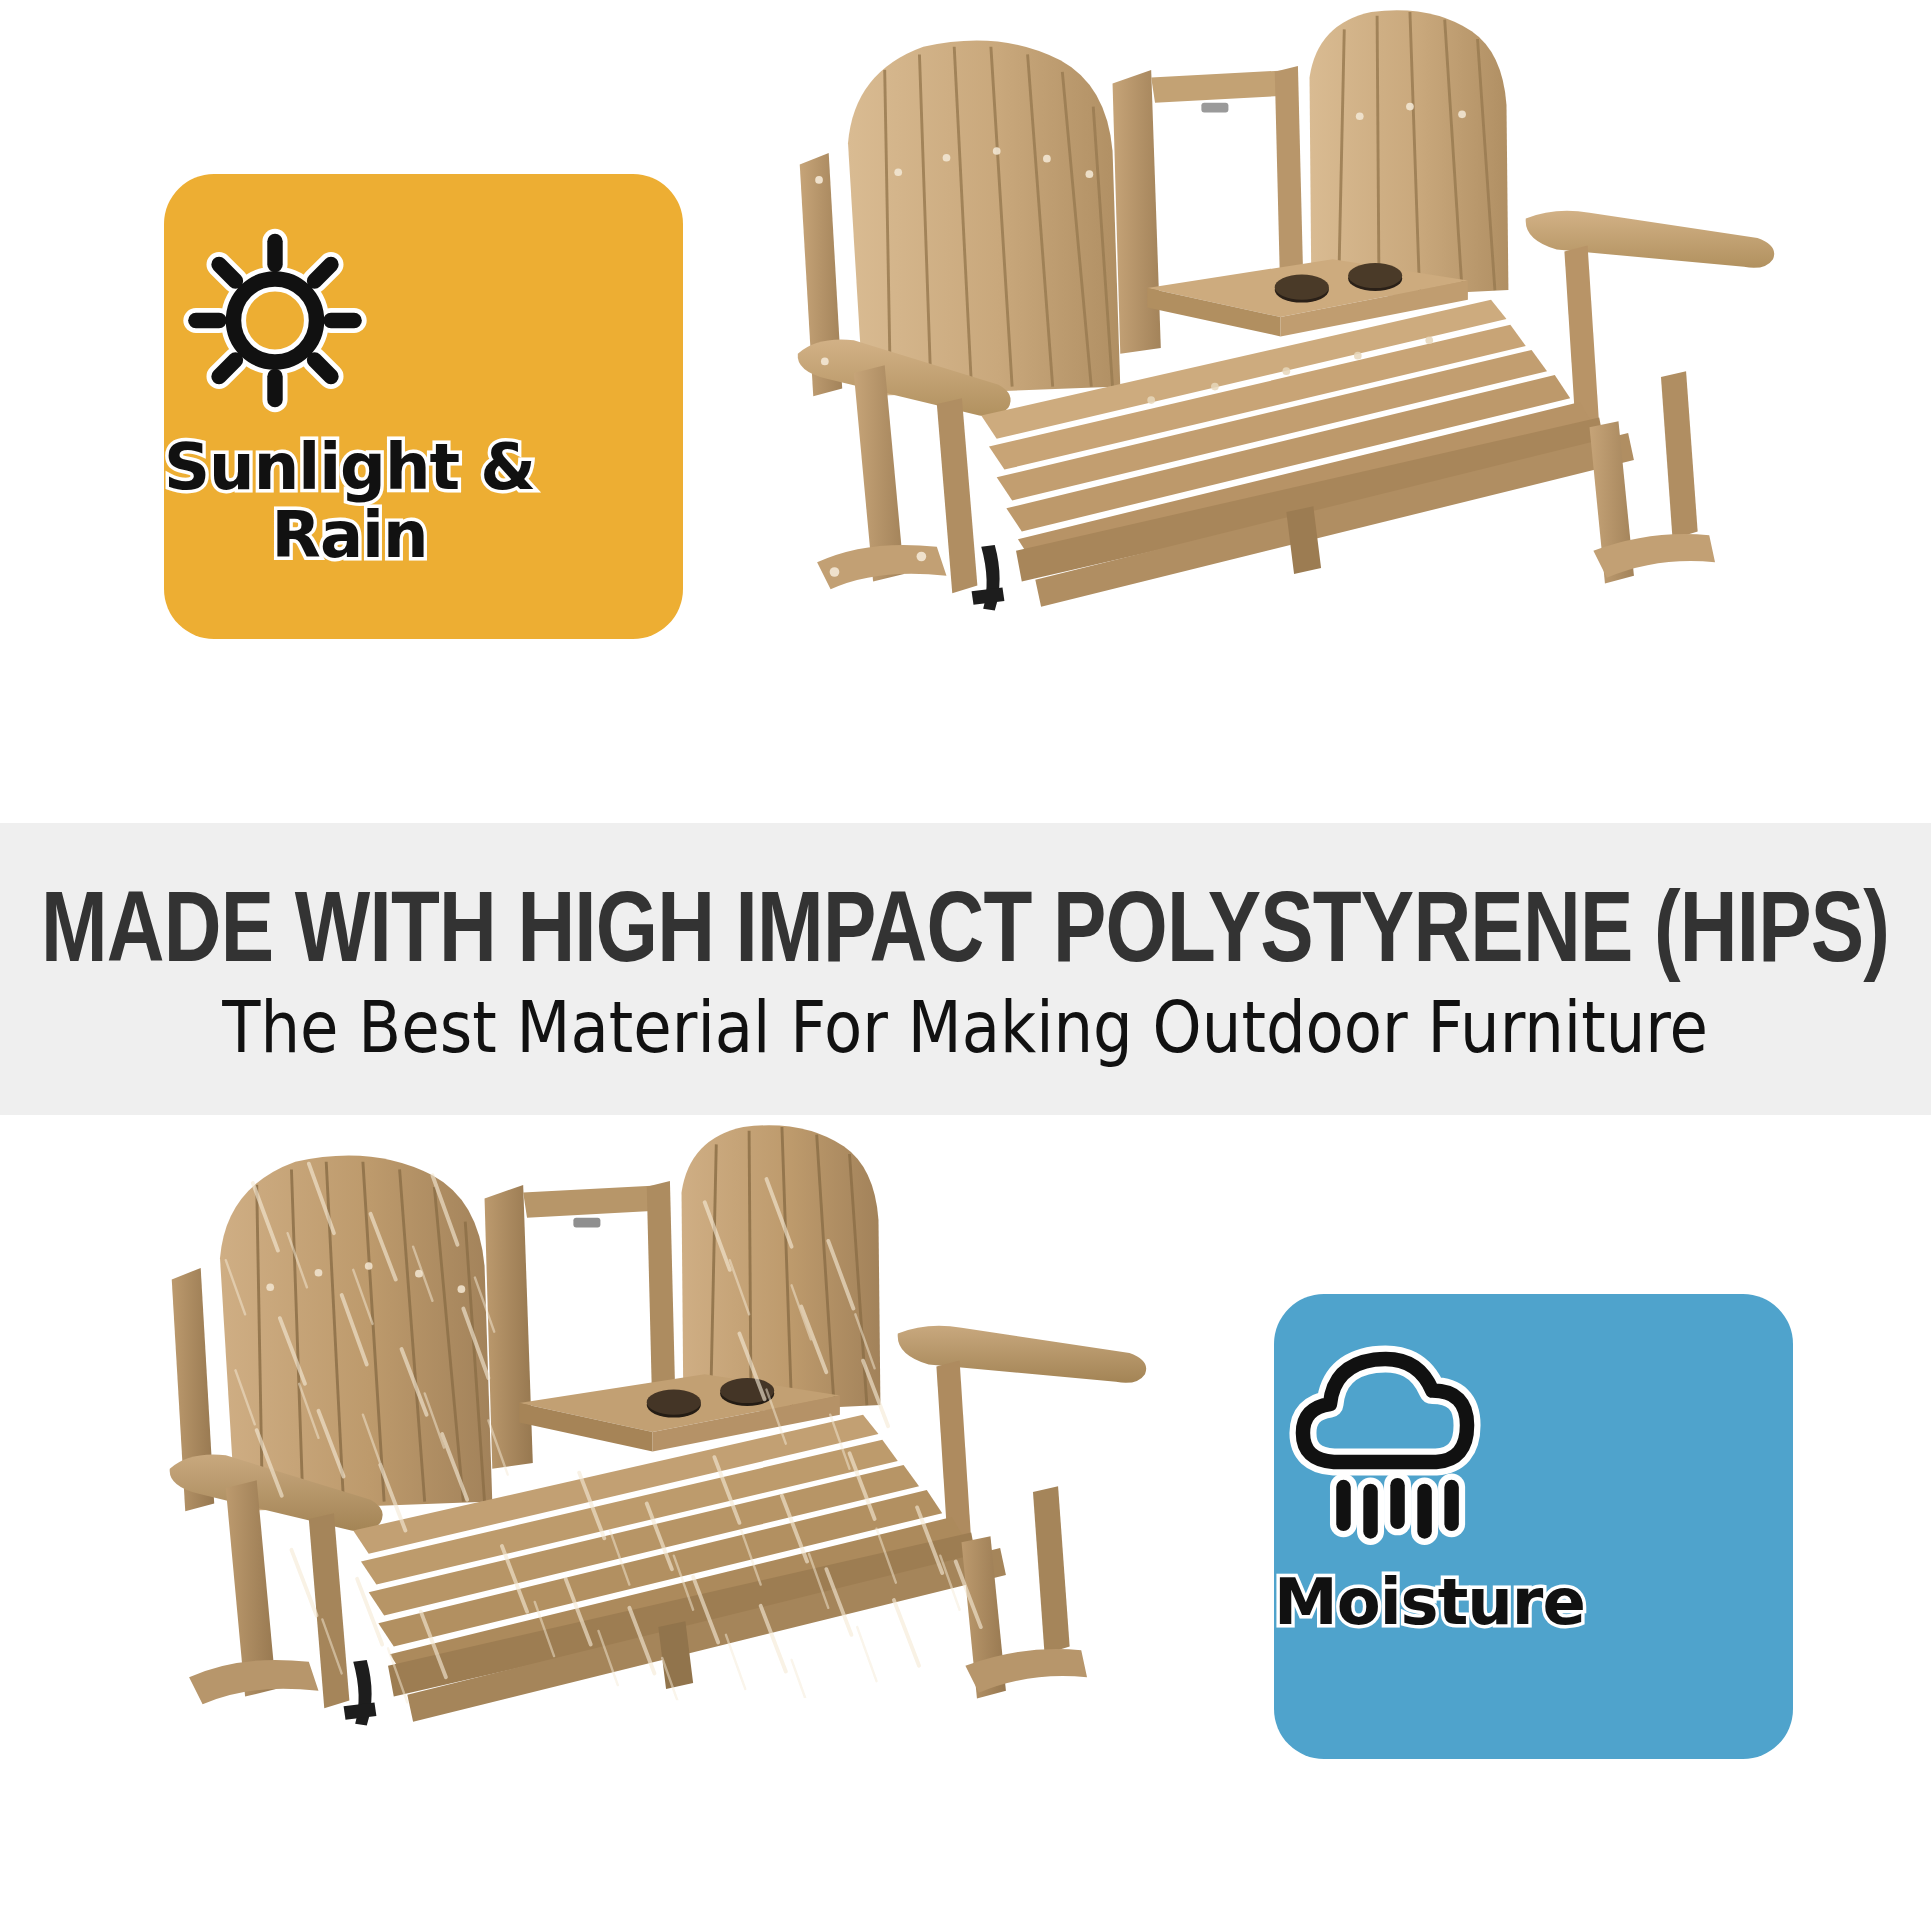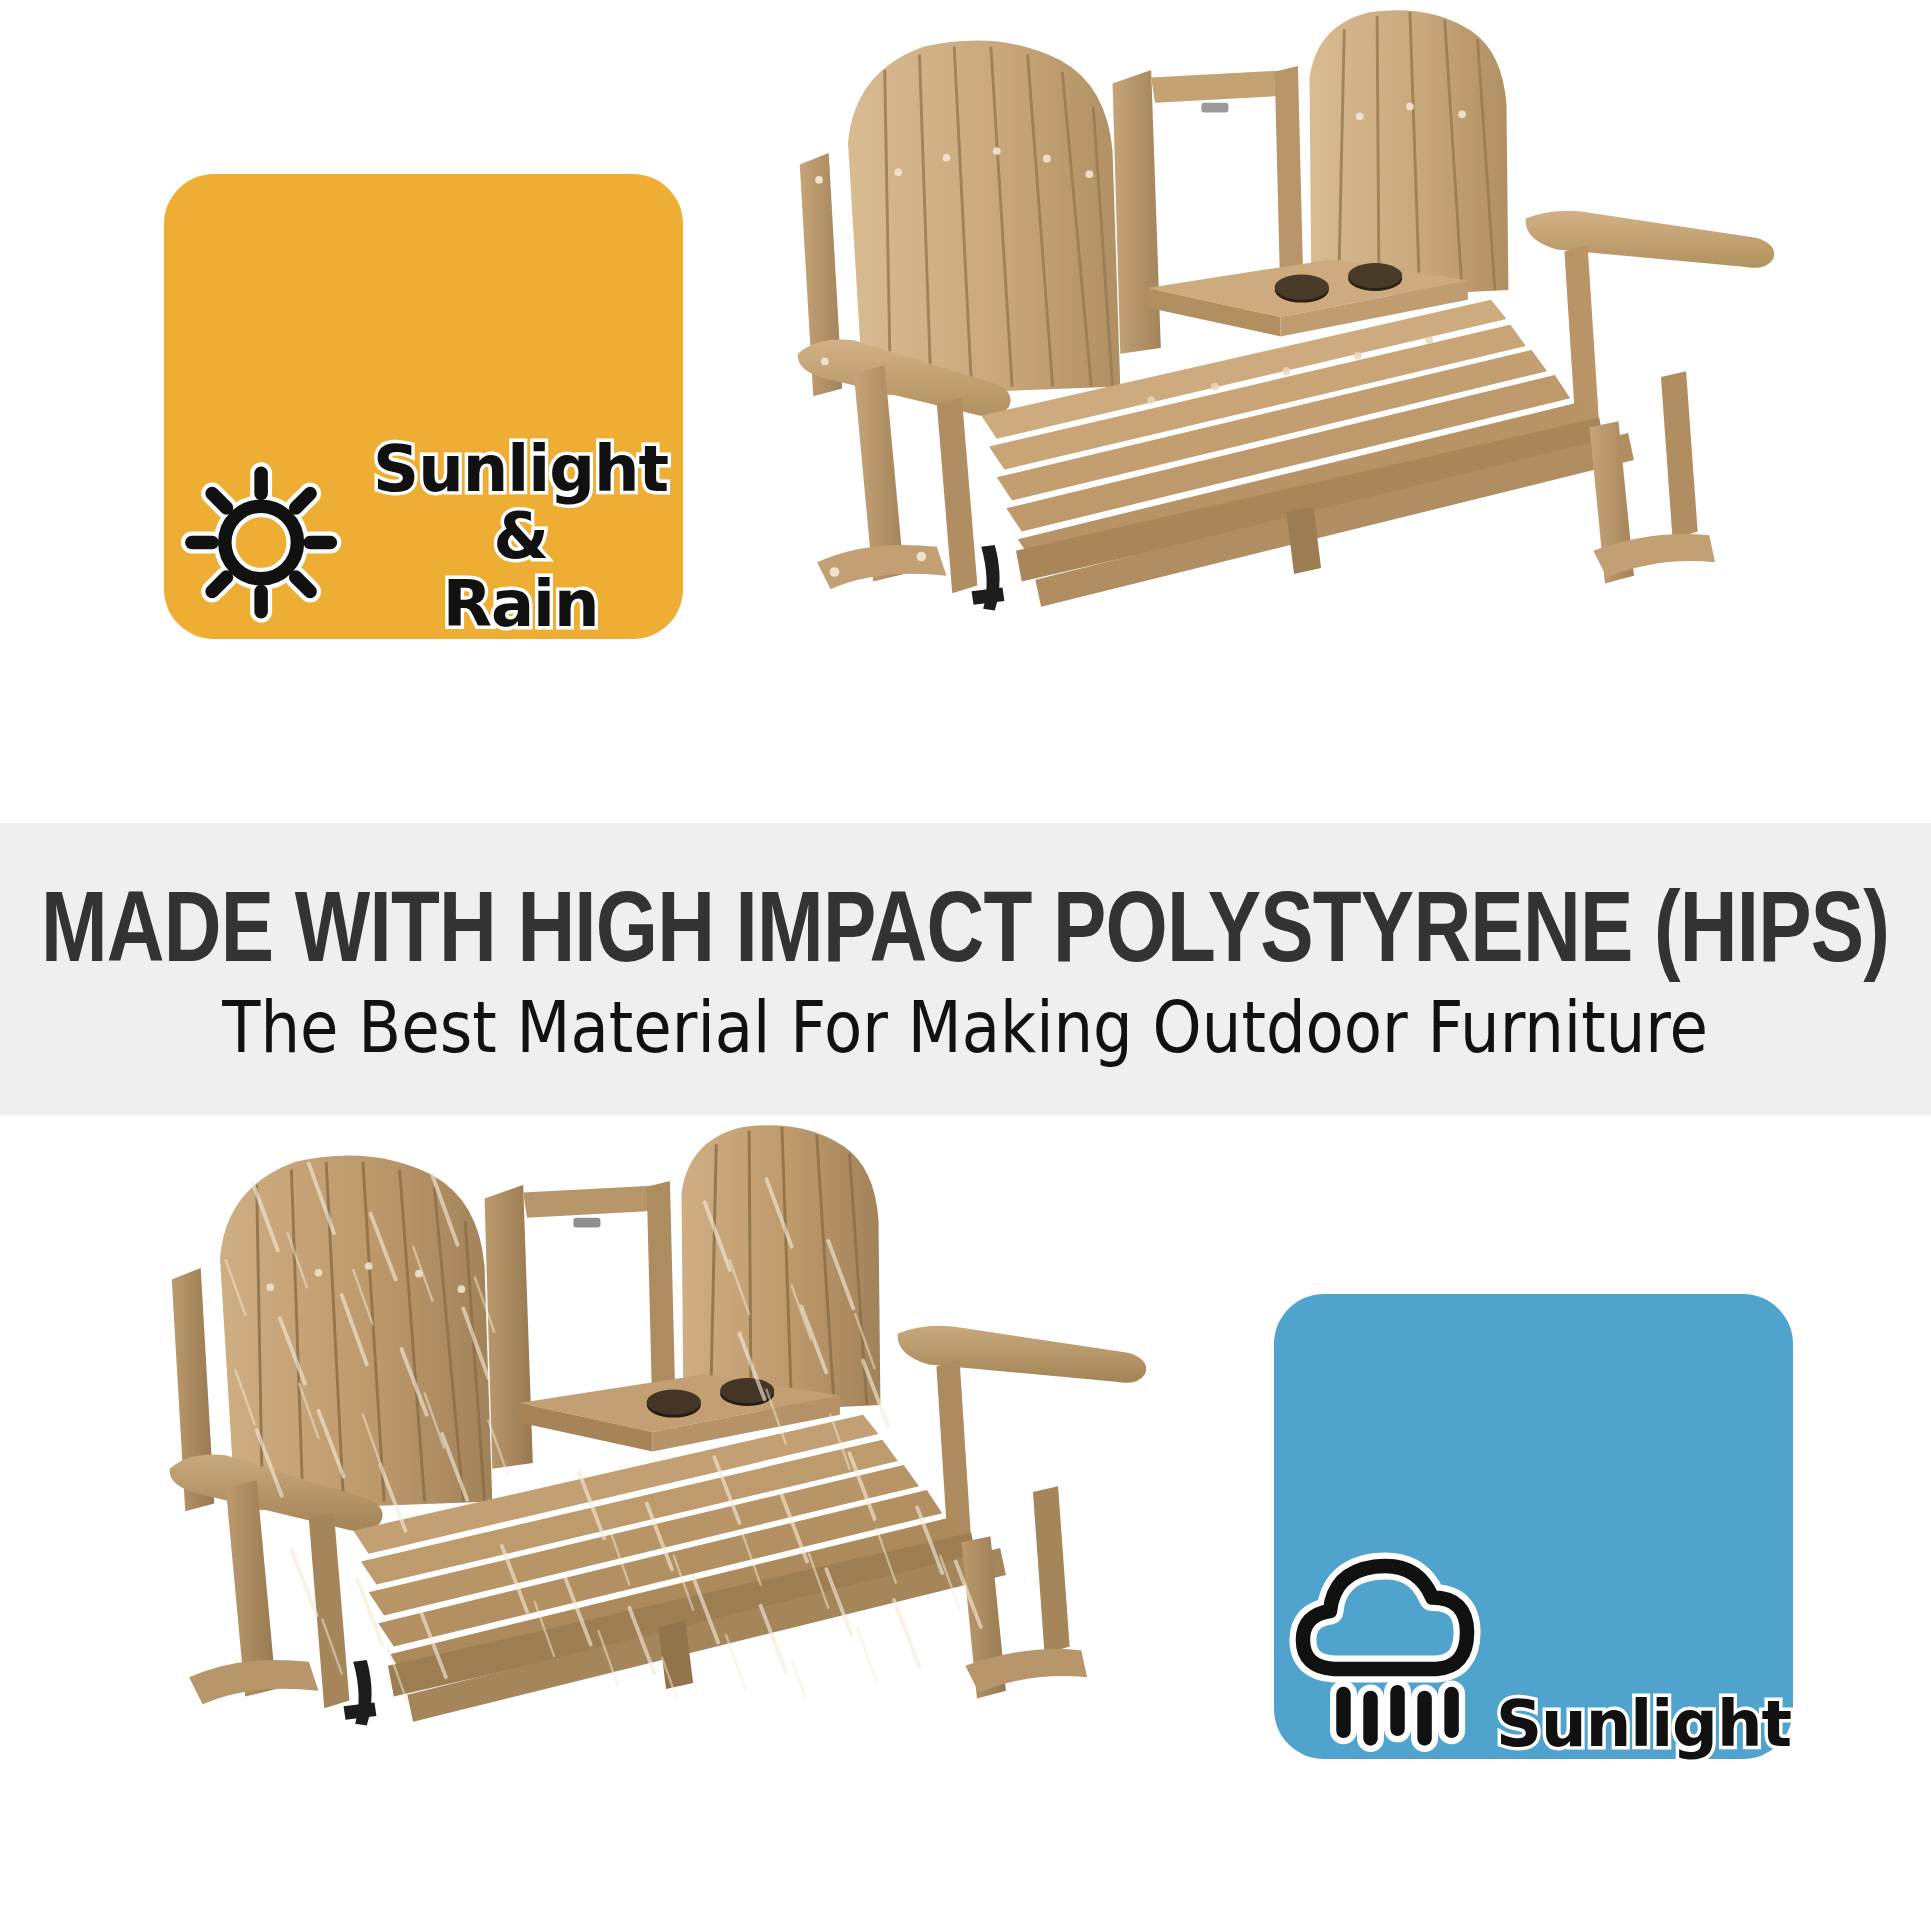--- a/index.html
+++ b/index.html
@@ -44,23 +44,23 @@
     transform:scaleX(0.88);
     transform-origin:center center;
     white-space:nowrap;
   }
 
   
   .badge {
     position:absolute;
     width:519px; height:465px;
     border-radius:50px;
-    display:flex; flex-direction:row;
-    align-items:flex-end; justify-content:flex-start;
-    padding-top:36px;
+    display:flex; flex-direction:column;
+    align-items:flex-start; justify-content:flex-start;
+    padding-top:50px;
   }
   #badge-sun  { left:164px;  top:174px;  background:#edae33; }
   #badge-rain { left:1274px; top:1294px; background:#4fa3cc; }
 
   .badge-icon { width:222px; height:193px; display:block; }
   #badge-rain .badge-icon { height:208px; }
 
   .badge-text {
     margin-top:17.4px;
     text-align:center;
@@ -448,17 +448,17 @@
       <g fill="none" stroke="#111111" stroke-width="15" stroke-linecap="round" stroke-linejoin="round">
         <path d="M62,122 Q30,120 30,92 Q30,66 58,62 Q62,22 104,16 Q148,10 164,48 Q200,48 200,84 Q200,120 168,122 Z"></path>
         <line x1="72" y1="148" x2="72" y2="186"></line>
         <line x1="100" y1="152" x2="100" y2="194"></line>
         <line x1="128" y1="146" x2="128" y2="184"></line>
         <line x1="156" y1="152" x2="156" y2="194"></line>
         <line x1="184" y1="148" x2="184" y2="186"></line>
       </g>
     </svg>
     <div class="badge-text">
-      <span class="l2">Sunlight</span>
+      <span class="l2">Moisture</span>
     </div>
   </div>
 </div>
 
 
 </body></html>

